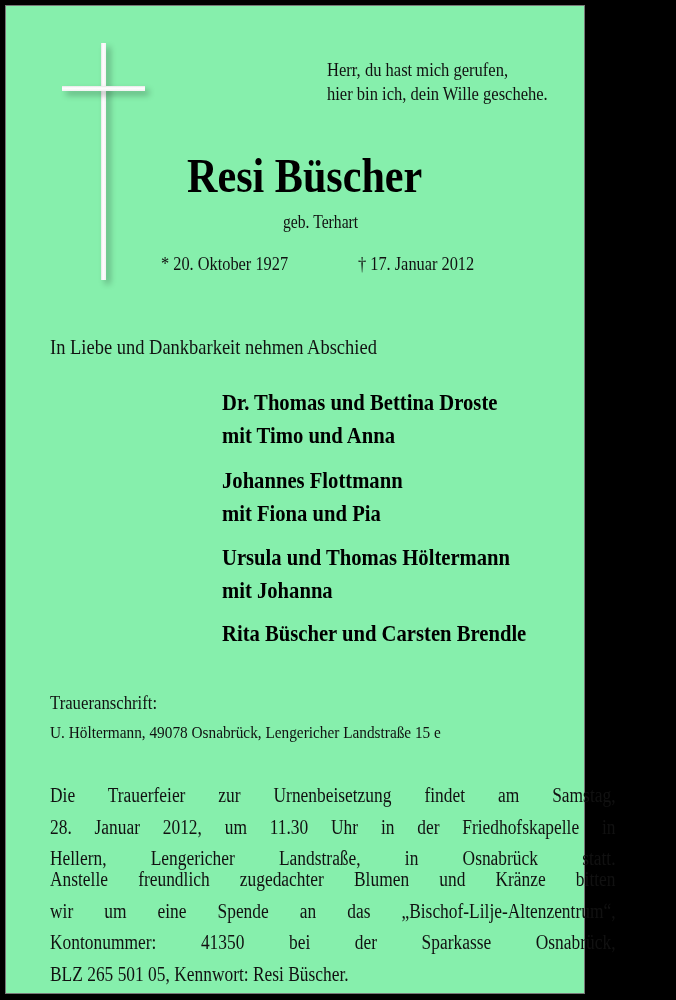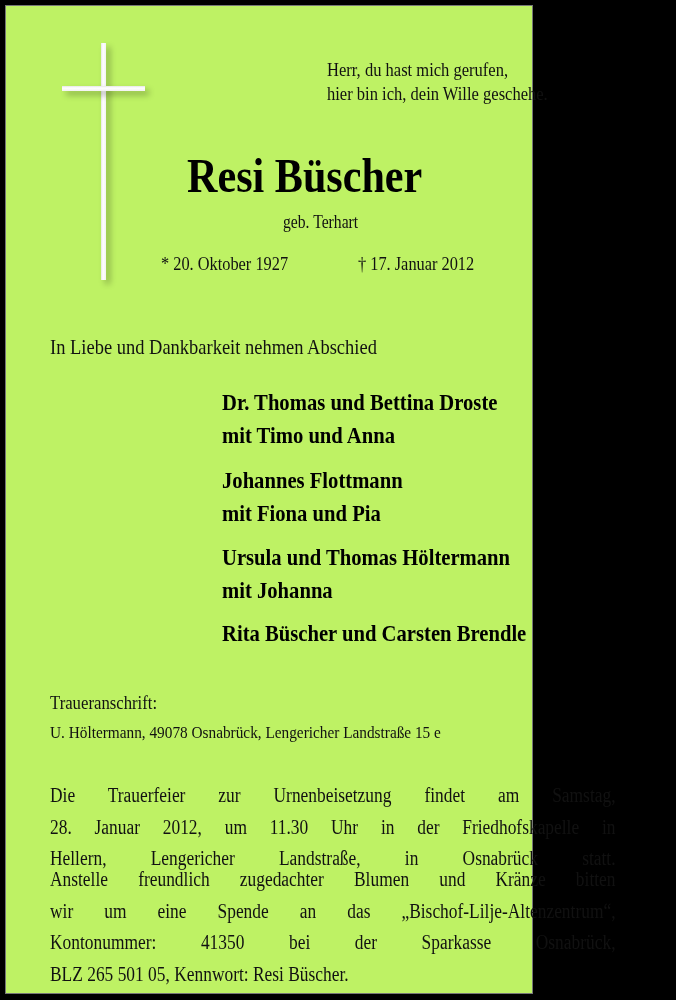--- a/index.html
+++ b/index.html
@@ -1,19 +1,19 @@
 <!DOCTYPE html>
 <html><head>
 <meta charset="utf-8">
 <style>
   html, body { margin: 0; padding: 0; background: #000; }
   body { width: 676px; height: 1000px; position: relative; overflow: hidden; font-family: "Liberation Serif", serif; color: #111; }
   .card {
-    position: absolute; left: 5px; top: 5px; width: 528px; height: 989px;
-    background: #bef264; box-shadow: inset 0 0 0 1px #777;
+    position: absolute; left: 5px; top: 5px; width: 580px; height: 989px;
+    background: #86efac; box-shadow: inset 0 0 0 1px #777;
   }
   .abs { position: absolute; white-space: nowrap; line-height: 1; }
   
   .cond { transform-origin: 0 0; }
 
   
   .cross-v {
     position: absolute; left: 96px; top: 38px; width: 5px; height: 237px;
     background: linear-gradient(90deg, #e6e6e6 0%, #fff 40%, #f2f2f2 100%);
     box-shadow: 4px 4px 6px rgba(0,0,0,0.28);

